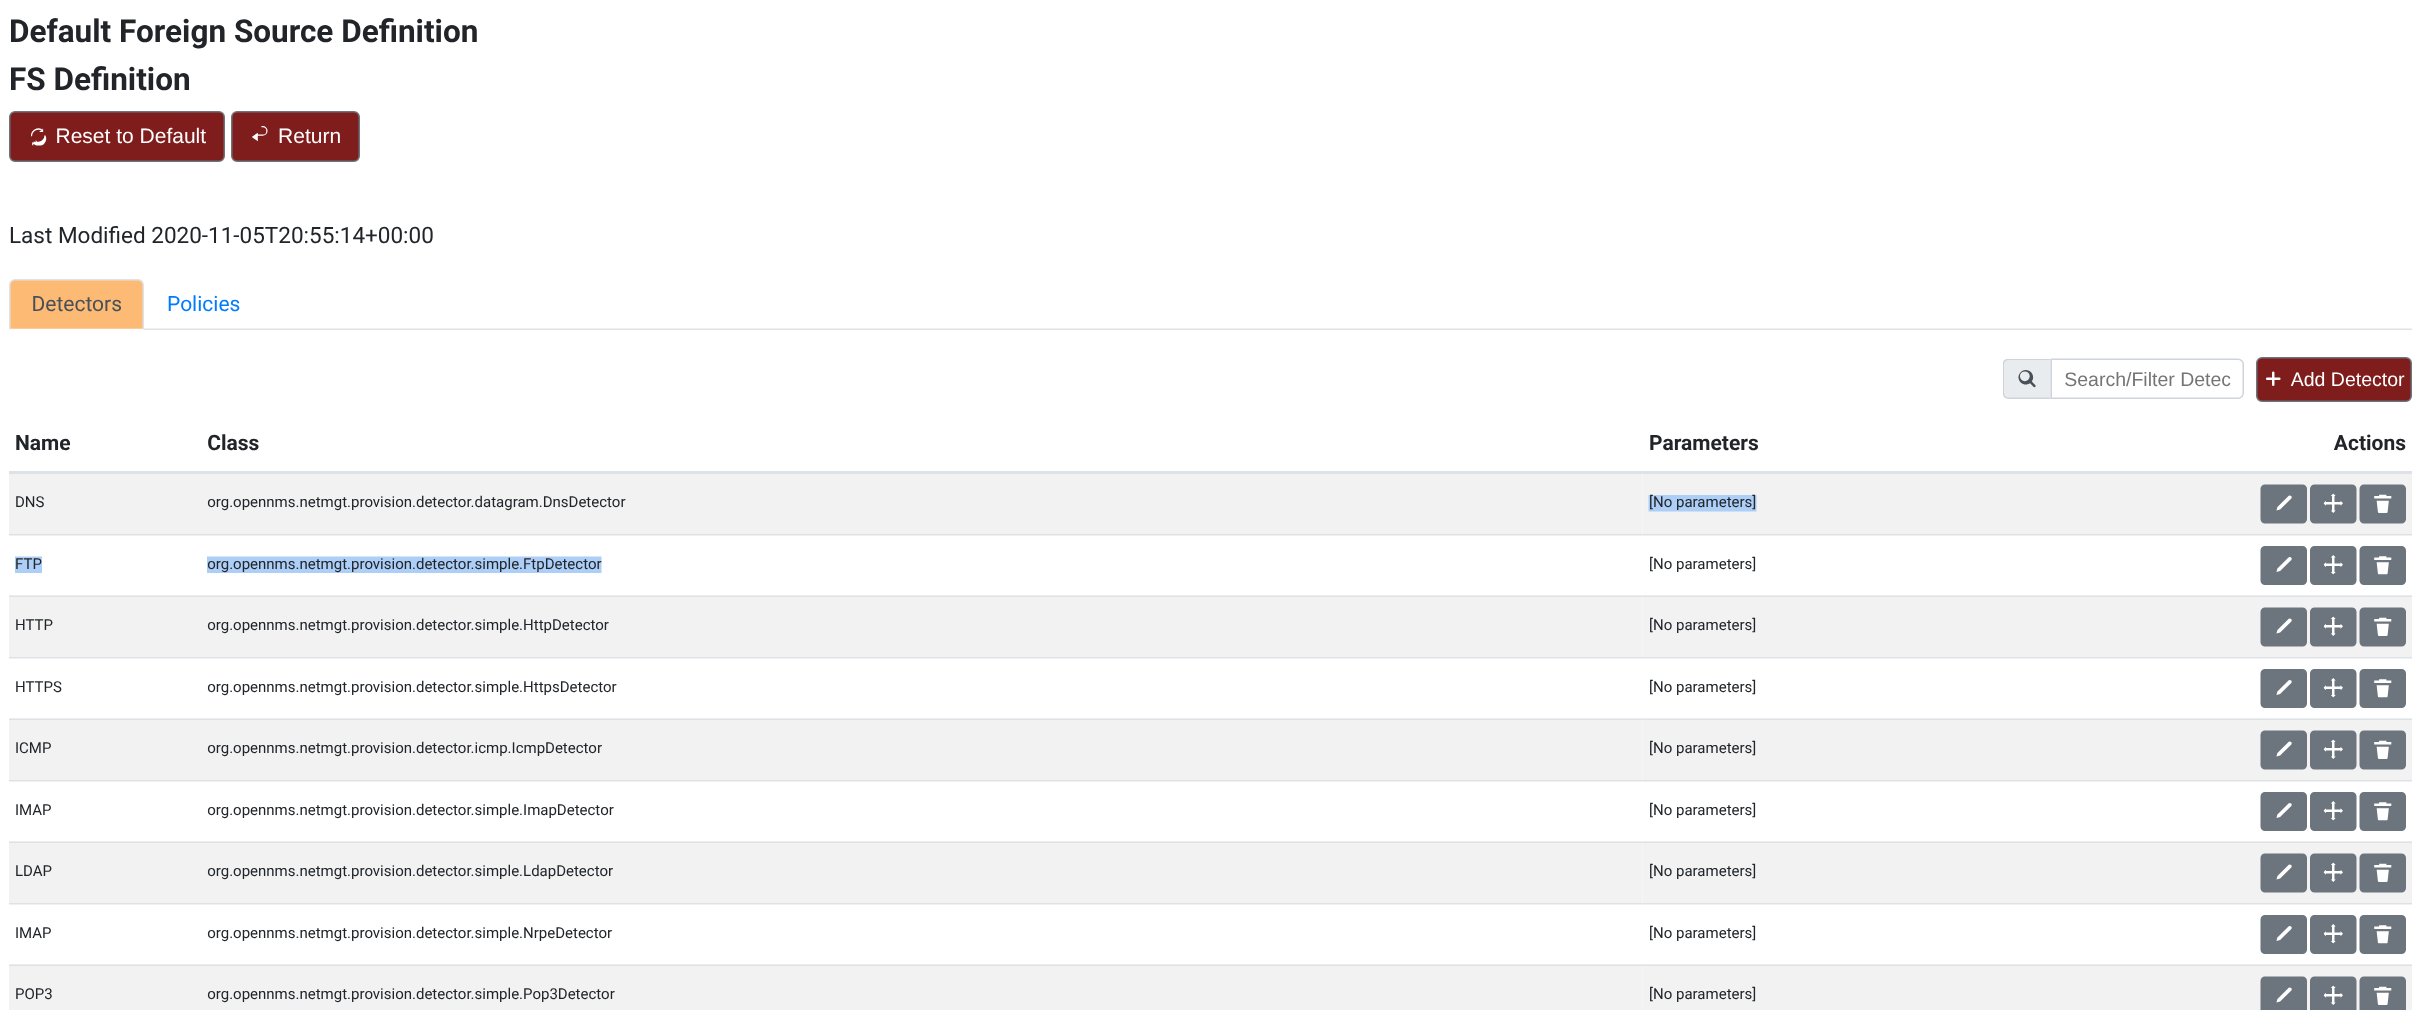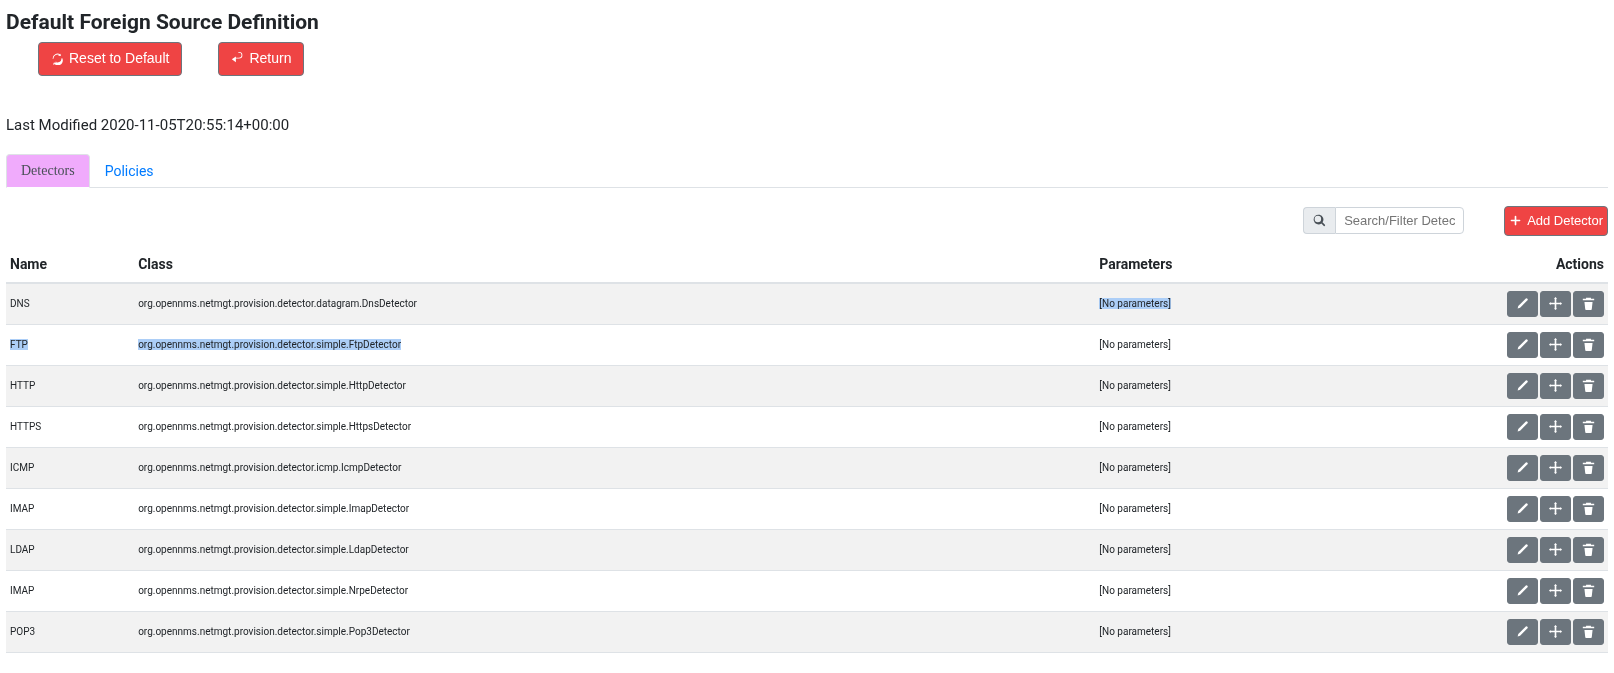--- a/index.html
+++ b/index.html
@@ -19,29 +19,28 @@
   }
   h4 {
     font-size: 21px;
     font-weight: 700;
     margin: 4px 0 8px 0;
   }
   .btn {
     display: inline-flex;
     align-items: center;
     gap: 5px;
-    background: #ef4444;
+    background: #7f1d1d;
     color: #fff;
     border: 1px solid #6c757d;
     padding: 6px 12px;
     font-size: 14px;
     border-radius: 4px;
     cursor: pointer;
     line-height: 1.4;
-    margin-left: 32px;
   }
   .btn-group-top { display: flex; gap: 4px; }
   .info-row {
     display: flex;
     margin-top: 40px;
     gap: 40px;
   }
   .info-left { flex: 1; font-size: 15px; }
   .info-right { flex: 1; }
   .form-label { display:block; margin-bottom: 6px; font-size: 14px; }
@@ -63,23 +62,22 @@
     padding: 8px 14px;
     color: #007bff;
     cursor: pointer;
     border: 1px solid transparent;
     border-top-left-radius: 4px;
     border-top-right-radius: 4px;
     margin-bottom: -1px;
   }
   .tab.active {
     color: #495057;
-    background:#f0abfc;
+    background:#fdba74;
     border-color: #dee2e6 #dee2e6 #fff;
-    font-family: Liberation Serif, serif;
   }
   .toolbar {
     display:flex;
     justify-content:flex-end;
     gap: 8px;
     margin: 18px 0 10px 0;
     align-items:center;
   }
   .input-group { display:flex; }
   .input-group .addon {
@@ -137,20 +135,21 @@
   .sel { background:#accef7; }
   svg { width:13px; height:13px; fill:currentColor; display:block;}
   .btn svg, .btn-sm svg { flex-shrink:0; }
 </style>
 </head>
 <body>
 
 <div class="header-row">
   <div>
     <h4>Default Foreign Source Definition</h4>
+    <h4>FS Definition</h4>
   </div>
   <div class="btn-group-top">
     <button class="btn">
       <span>
         <svg viewBox="0 0 16 16">
             <path d="M11.5 2a.5.5 0 0 1 .5.5V5h-2.5a.5.5 0 0 1 0-1h1.3A5 5 0 0 0 3 8a.5.5 0 0 1-1 0 6 6 0 0 1 9.5-4.9V2.5a.5.5 0 0 1 .5-.5zM13 8a5 5 0 0 1-7.8 4H6.5a.5.5 0 0 1 0 1H4v2.5a.5.5 0 0 1-1 0V13a.5.5 0 0 1 0-.05A6 6 0 0 0 14 8a.5.5 0 0 0-1 0z"></path>
           </svg>
       </span>
       <span>Reset to Default</span>
     </button>

